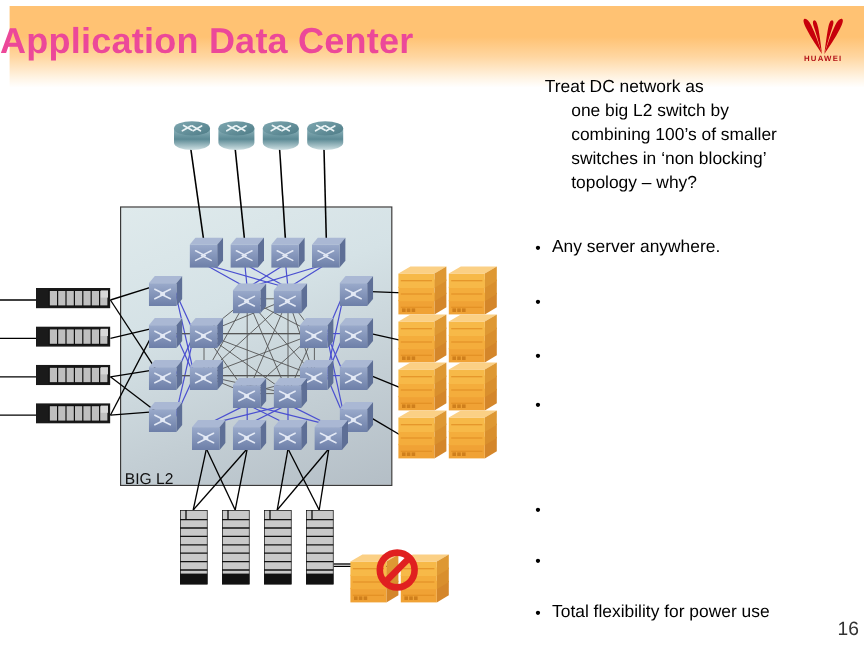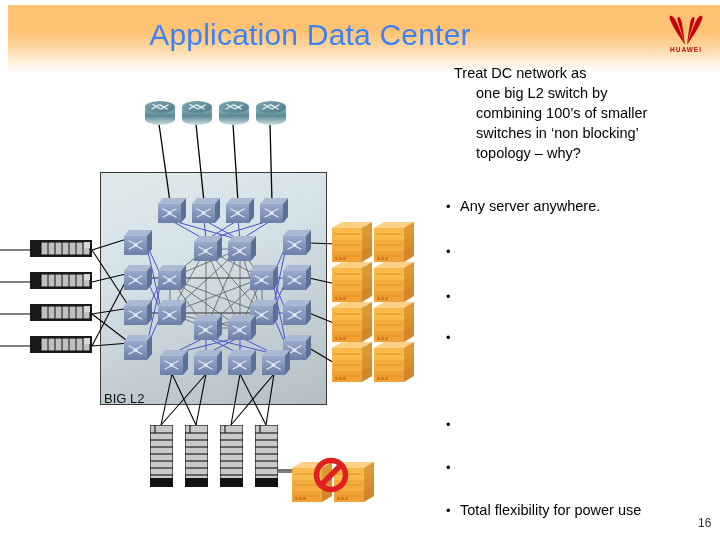--- a/index.html
+++ b/index.html
@@ -22,24 +22,23 @@
     top: 5px;
     width: 712px;
     height: 68px;
     background: linear-gradient(to bottom, #ffc273 0%, #ffc273 38%, #ffd6a0 62%, #fff4e4 88%, #ffffff 100%);
   }
   #slide-title {
     position: absolute;
     left: 0;
     top: 18px;
     width: 620px;
-    text-align: center;
     font-size: 30px;
-    font-weight: normal;
-    color: #3b82f6;
+    font-weight: bold;
+    color: #ec4899;
     letter-spacing: 0.2px;
     white-space: nowrap;
   }
 
   
   #huawei-logo {
     position: absolute;
     left: 655px;
     top: 14px;
     width: 62px;
@@ -92,21 +91,21 @@
     font-size: 13px;
     line-height: 21px;
   }
   .bullet-row .btxt { display: block; }
   .bullet-row .sub { display: block; }
 
   #slide-number {
     position: absolute;
     left: 698px;
     top: 516px;
-    font-size: 12px;
+    font-size: 16px;
     color: #333;
   }
 
   
   #diagram {
     position: absolute;
     left: 0; top: 60px;
     width: 438px;
     height: 480px;
   }

